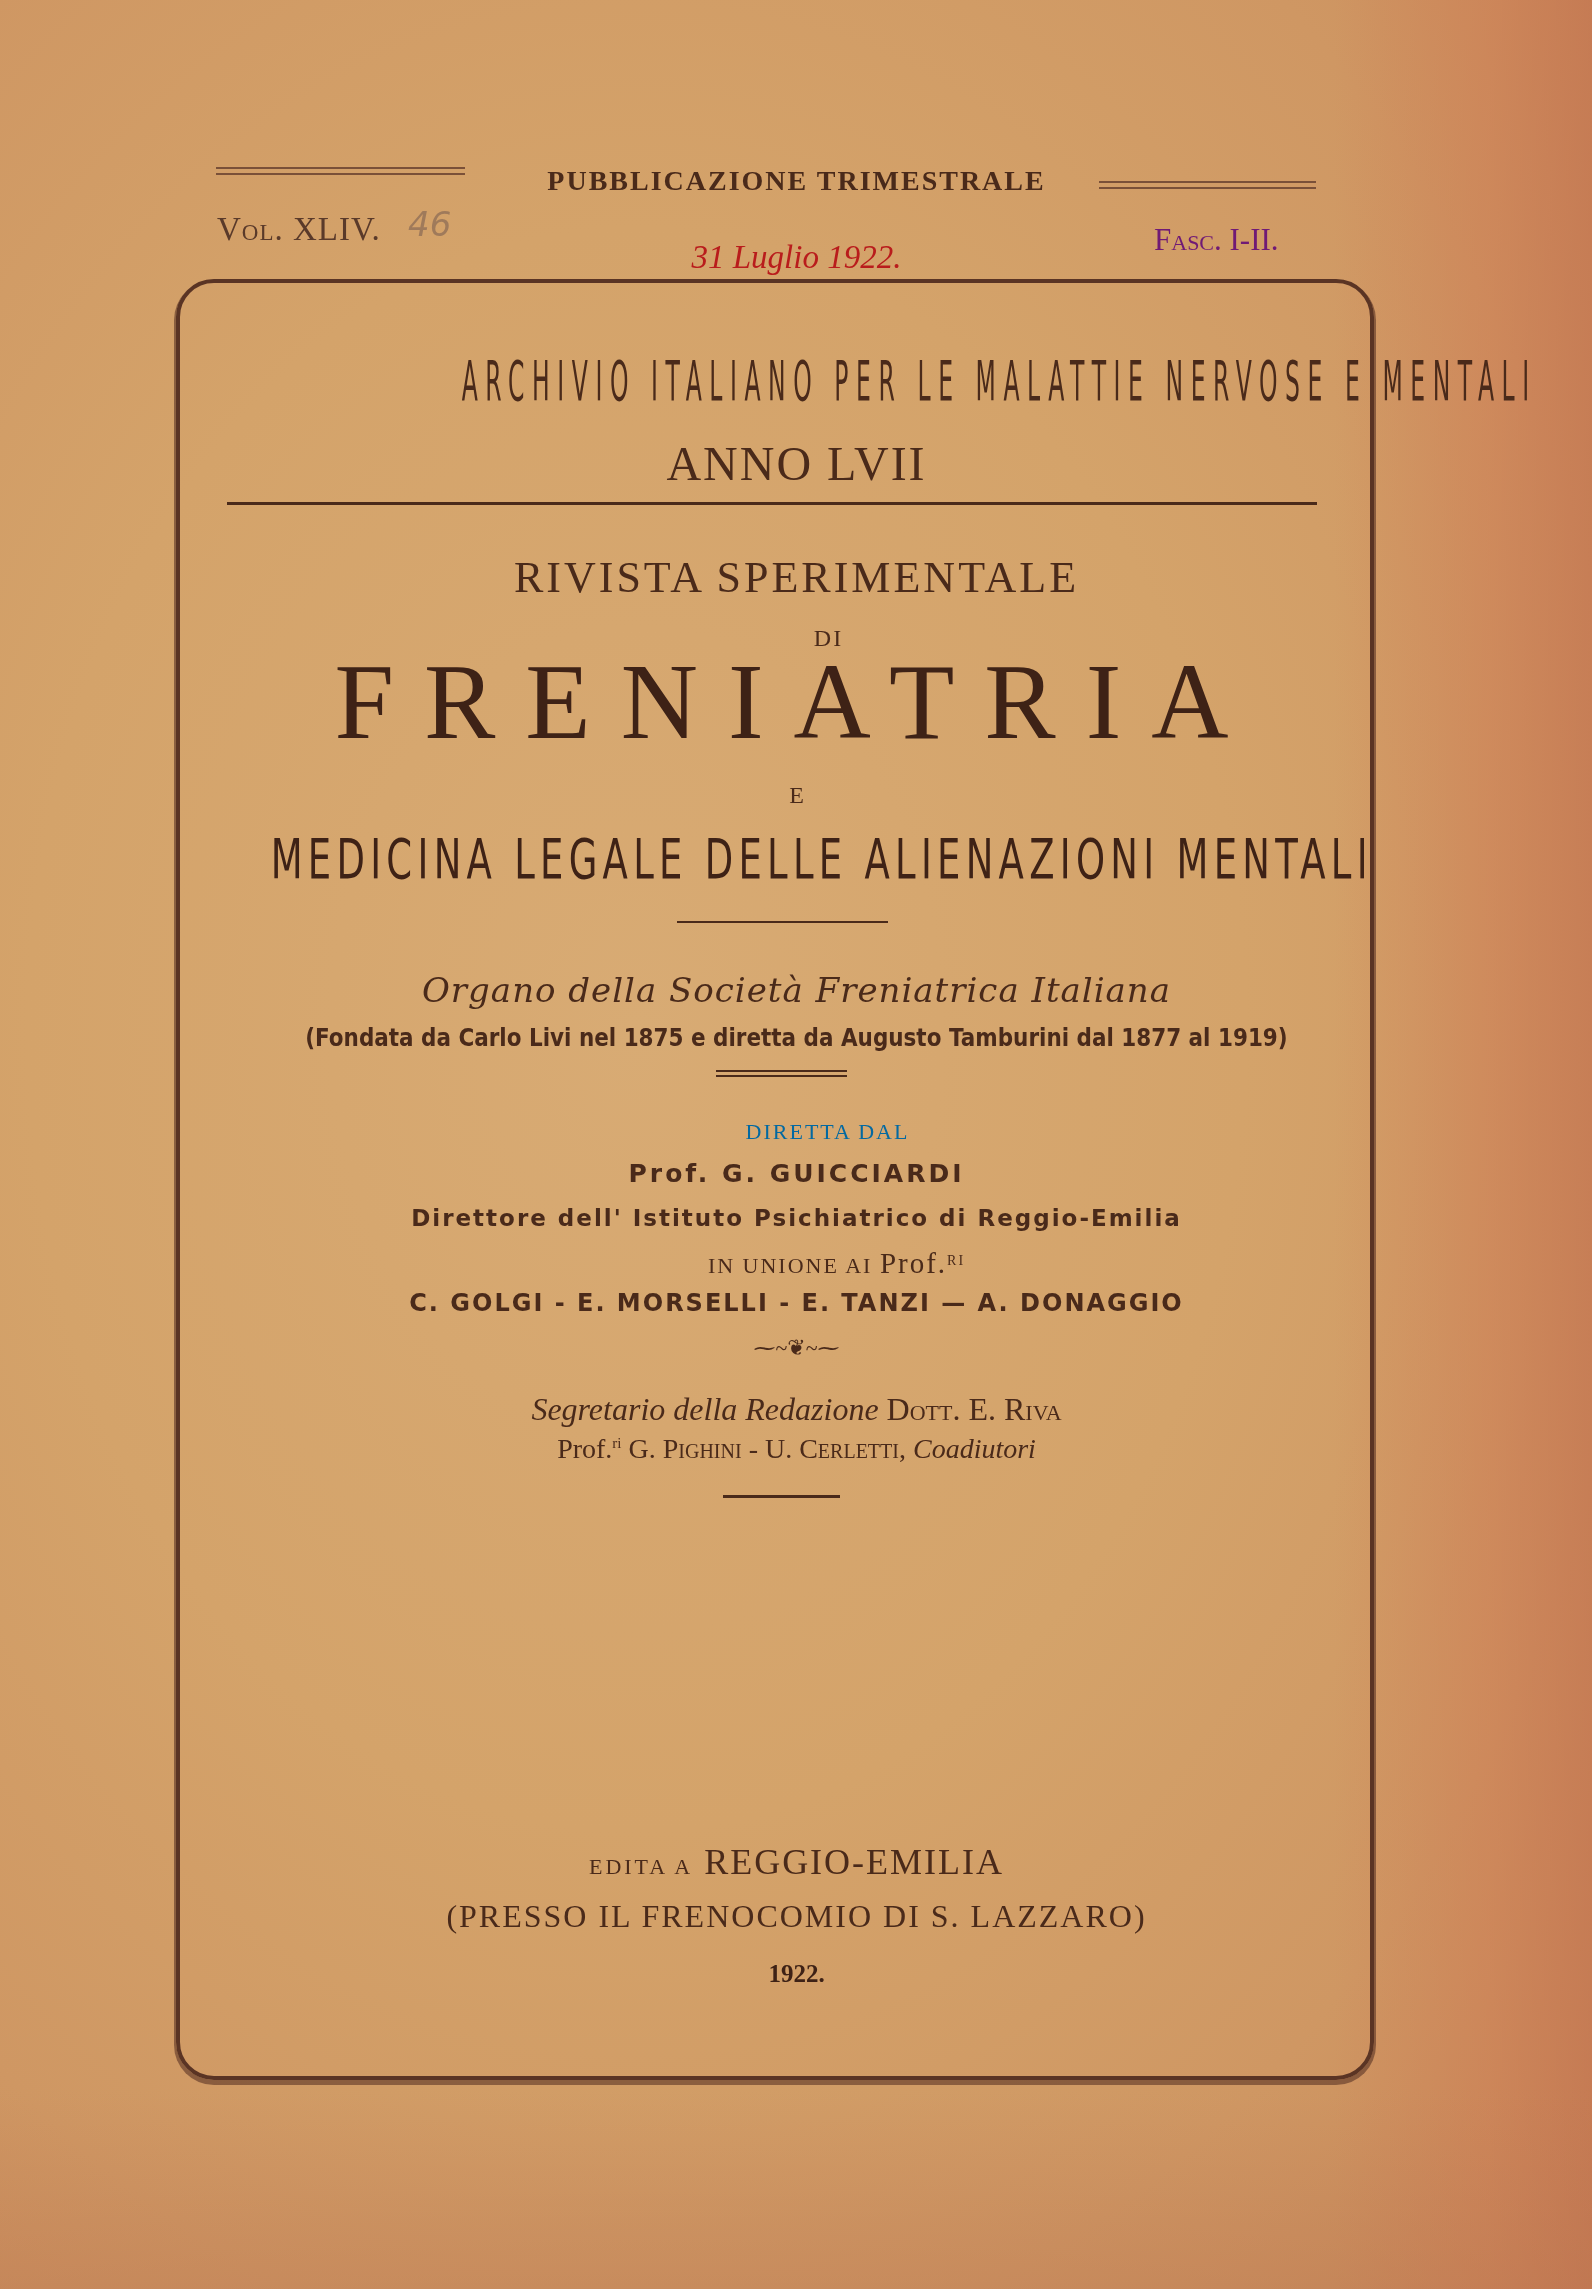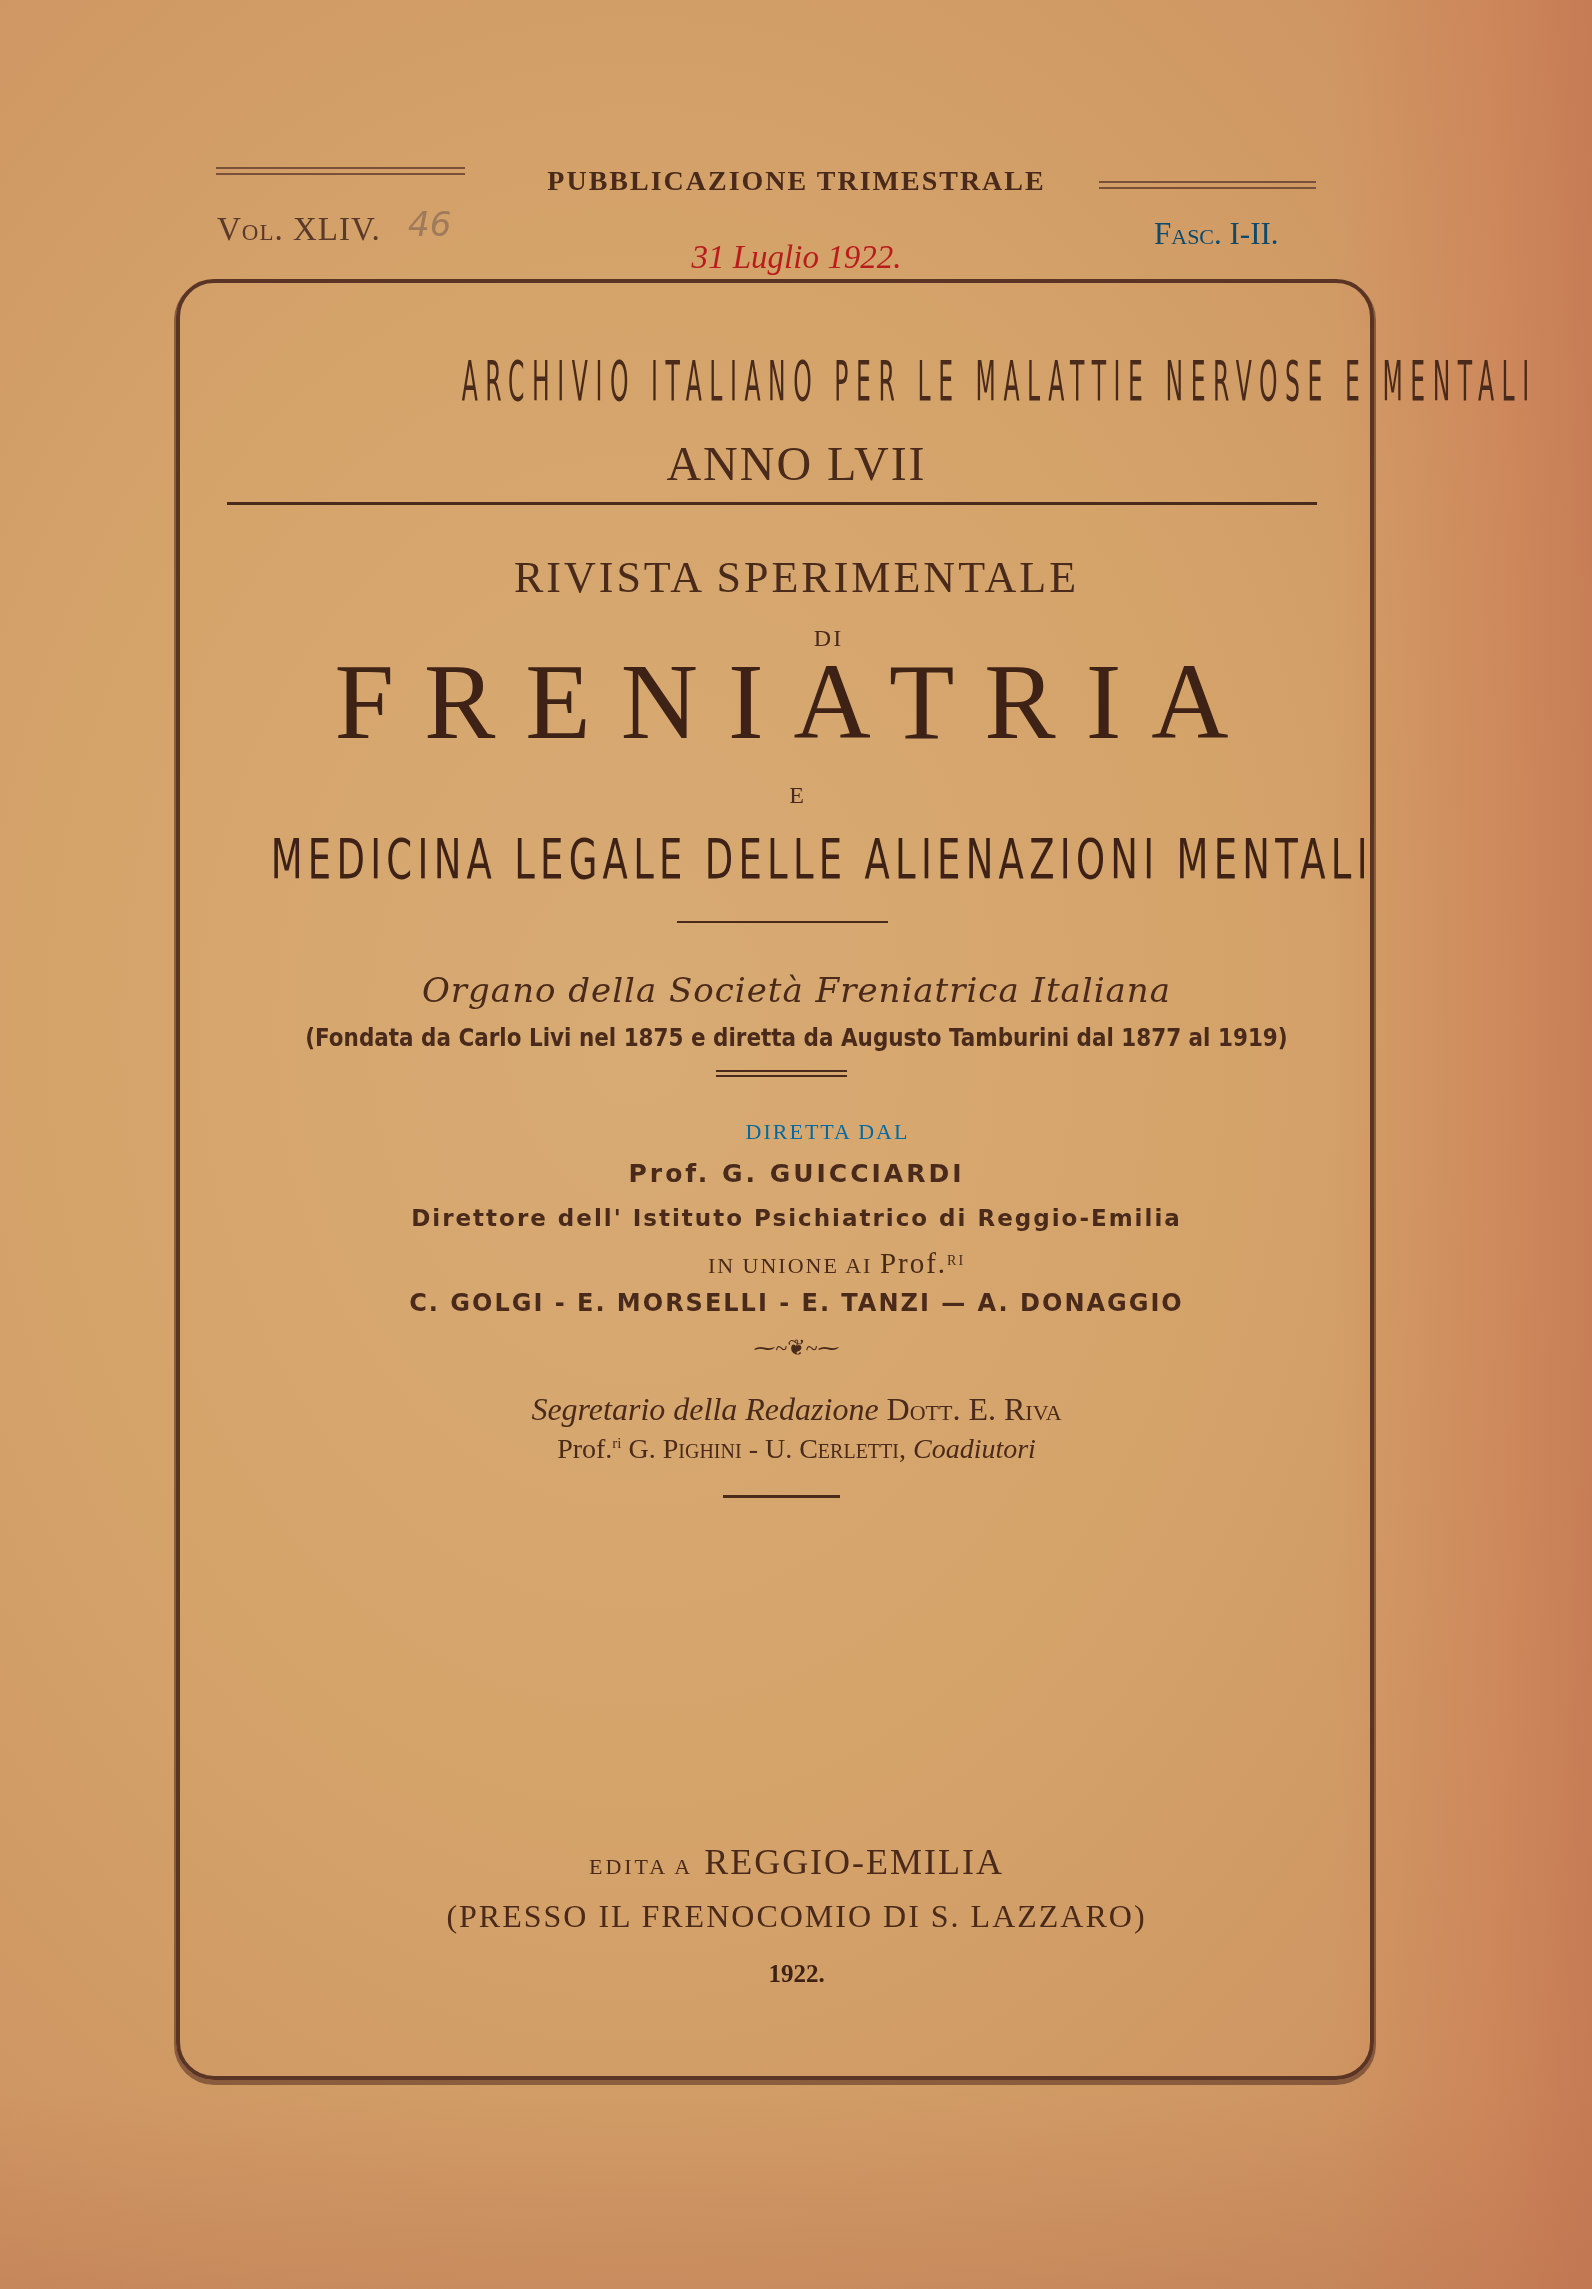--- a/index.html
+++ b/index.html
@@ -10,21 +10,21 @@
     background:linear-gradient(to right, rgba(200,120,80,0) 0%, rgba(205,125,85,0.55) 60%, rgba(195,115,80,0.7) 100%);}
   .bottom-shade{position:absolute;left:0;bottom:0;width:1593px;height:199px;
     background:linear-gradient(to bottom, rgba(190,120,80,0) 0%, rgba(185,115,80,0.35) 100%);}
   .abs{position:absolute;}
   .center{position:absolute;left:0;width:1593px;text-align:center;white-space:nowrap;}
   .hdr-rule{position:absolute;height:4px;border-top:2px solid #7a5038;border-bottom:2px solid #7a5038;}
   .pub{top:165px;font-family:"Liberation Serif",serif;font-weight:bold;font-size:28px;letter-spacing:2px;color:#4a2a1a;}
   .vol{top:211px;left:217px;font-size:33px;letter-spacing:1px;color:#5a3a2a;font-variant:small-caps;}
   .vol-hand{top:204px;left:408px;font-size:34px;color:#8a6a55;font-style:italic;opacity:.7;font-family:"DejaVu Sans",sans-serif;}
   .date{top:211px;font-style:italic;font-size:33px;color:#b91c1c;margin-top:28px;}
-  .fasc{top:216px;left:1154px;font-size:31px;color:#0c4a6e;font-variant:small-caps;}
+  .fasc{top:222px;left:1154px;font-size:31px;color:#701a75;font-variant:small-caps;}
   .frame{position:absolute;left:176px;top:279px;width:1190px;height:1793px;border:4px solid #5a3424;border-radius:38px;
     box-shadow: inset 0 0 0 4px rgba(0,0,0,0), 0 3px 0 2px rgba(90,52,36,0.6);}
   .archivio{top:348px;font-family:"DejaVu Sans",sans-serif;font-size:56px;transform:scaleX(0.42);transform-origin:796px 0;letter-spacing:18px;color:#4a2a1a;font-weight:normal;}
   .anno{top:436px;font-size:48px;letter-spacing:2px;color:#4a2a1a;}
   .rule{position:absolute;border-top:3px solid #4a2a1a;}
   .rivista{top:552px;font-size:44px;letter-spacing:3px;color:#4a2a1a;}
   .di{top:625px;font-size:24px;letter-spacing:2px;color:#4a2a1a;padding-left:32px;}
   .freniatria{top:641px;font-size:107px;letter-spacing:30px;color:#3e2216;}
   .e{top:782px;font-size:24px;color:#4a2a1a;}
   .medicina{top:826px;font-family:"DejaVu Sans",sans-serif;font-size:56px;transform:scaleX(0.66);transform-origin:796px 0;letter-spacing:8px;color:#3e2216;}

